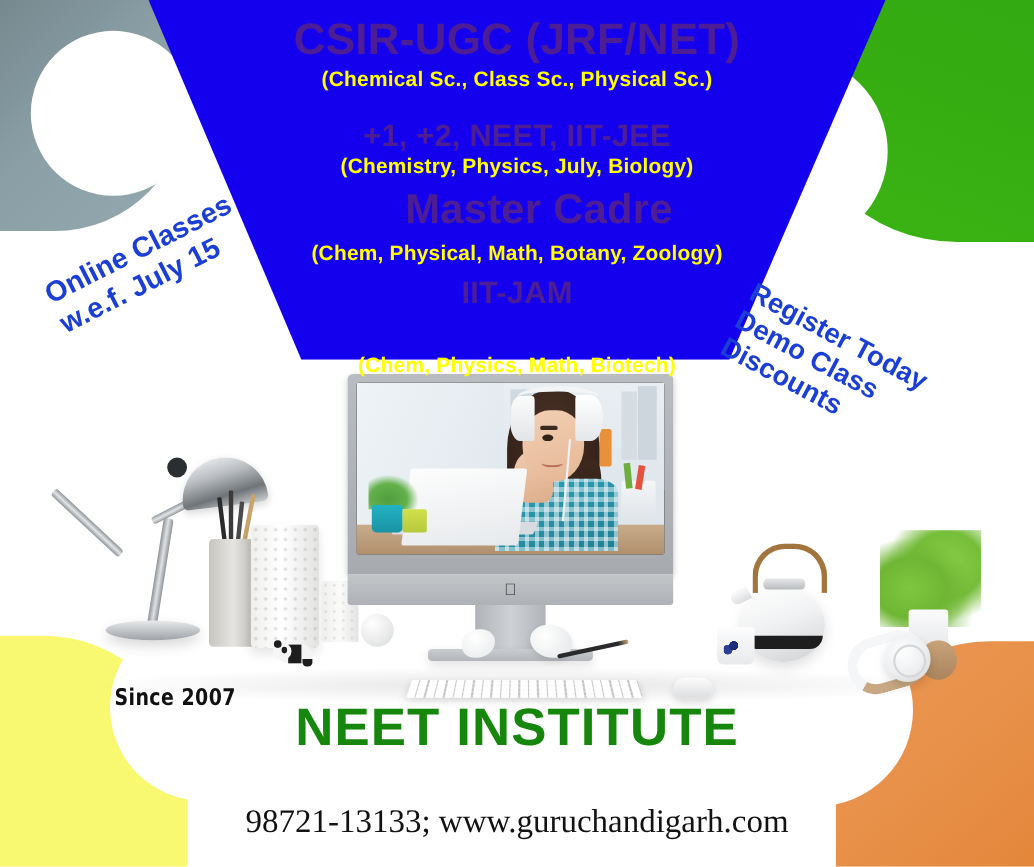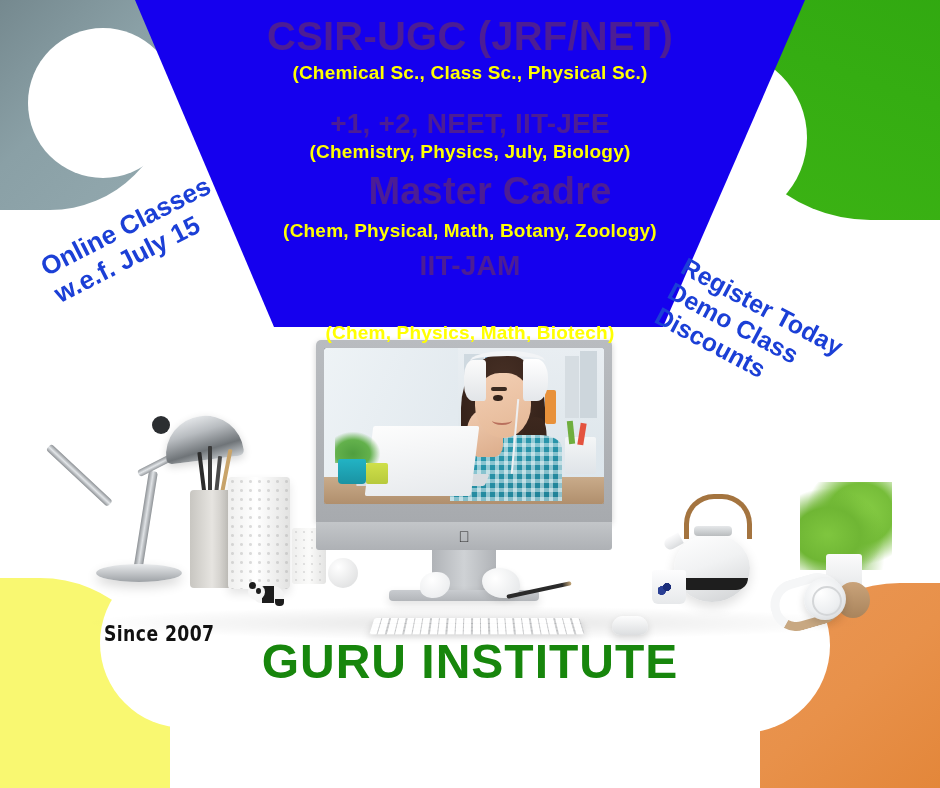--- a/index.html
+++ b/index.html
@@ -370,15 +370,16 @@
     <div id="hp-cup1-ring"></div>
 
     <div id="paper-crumple2"></div>
     <div id="paper-crumple"></div>
     <div id="pencil"></div>
     <div id="keyboard"></div>
     <div id="mouse"></div>
   </div>
 
   <div id="since">Since 2007</div>
-  <div id="brand">GURU INSTITUTE</div>
+  <div id="brand">NEET INSTITUTE</div>
+  <div id="addr2">98721-13133; www.guruchandigarh.com</div>
 
 </div>
 
 </body></html>

